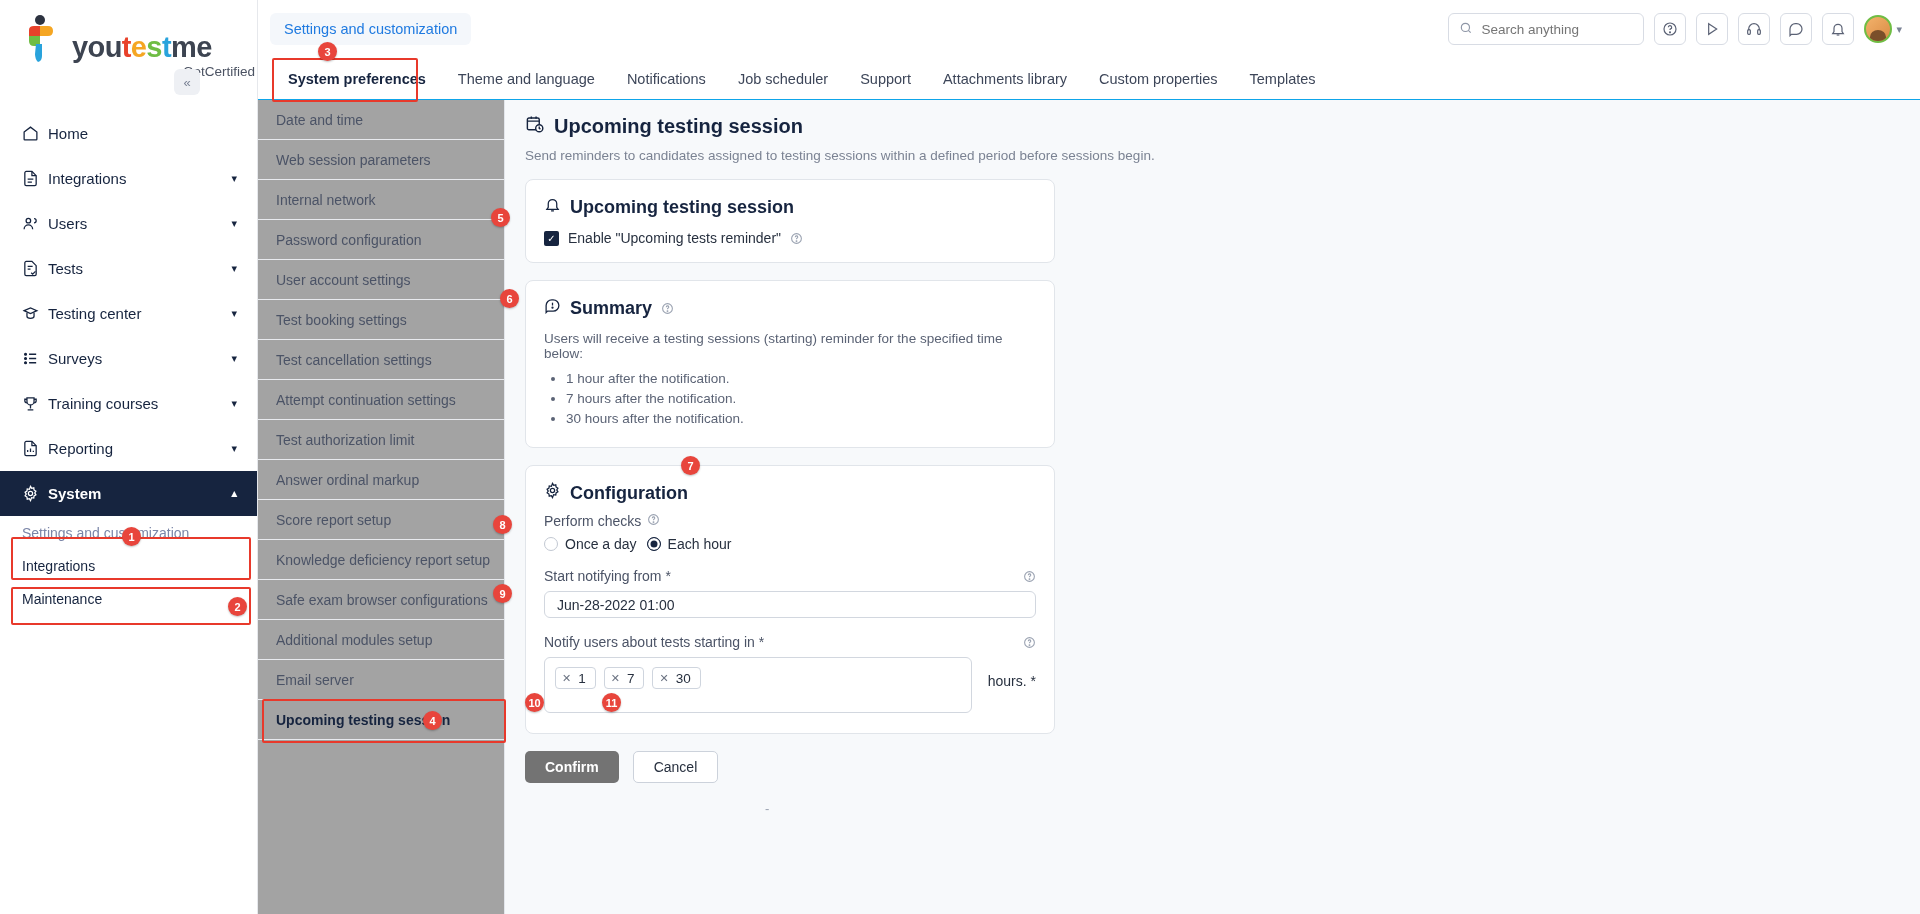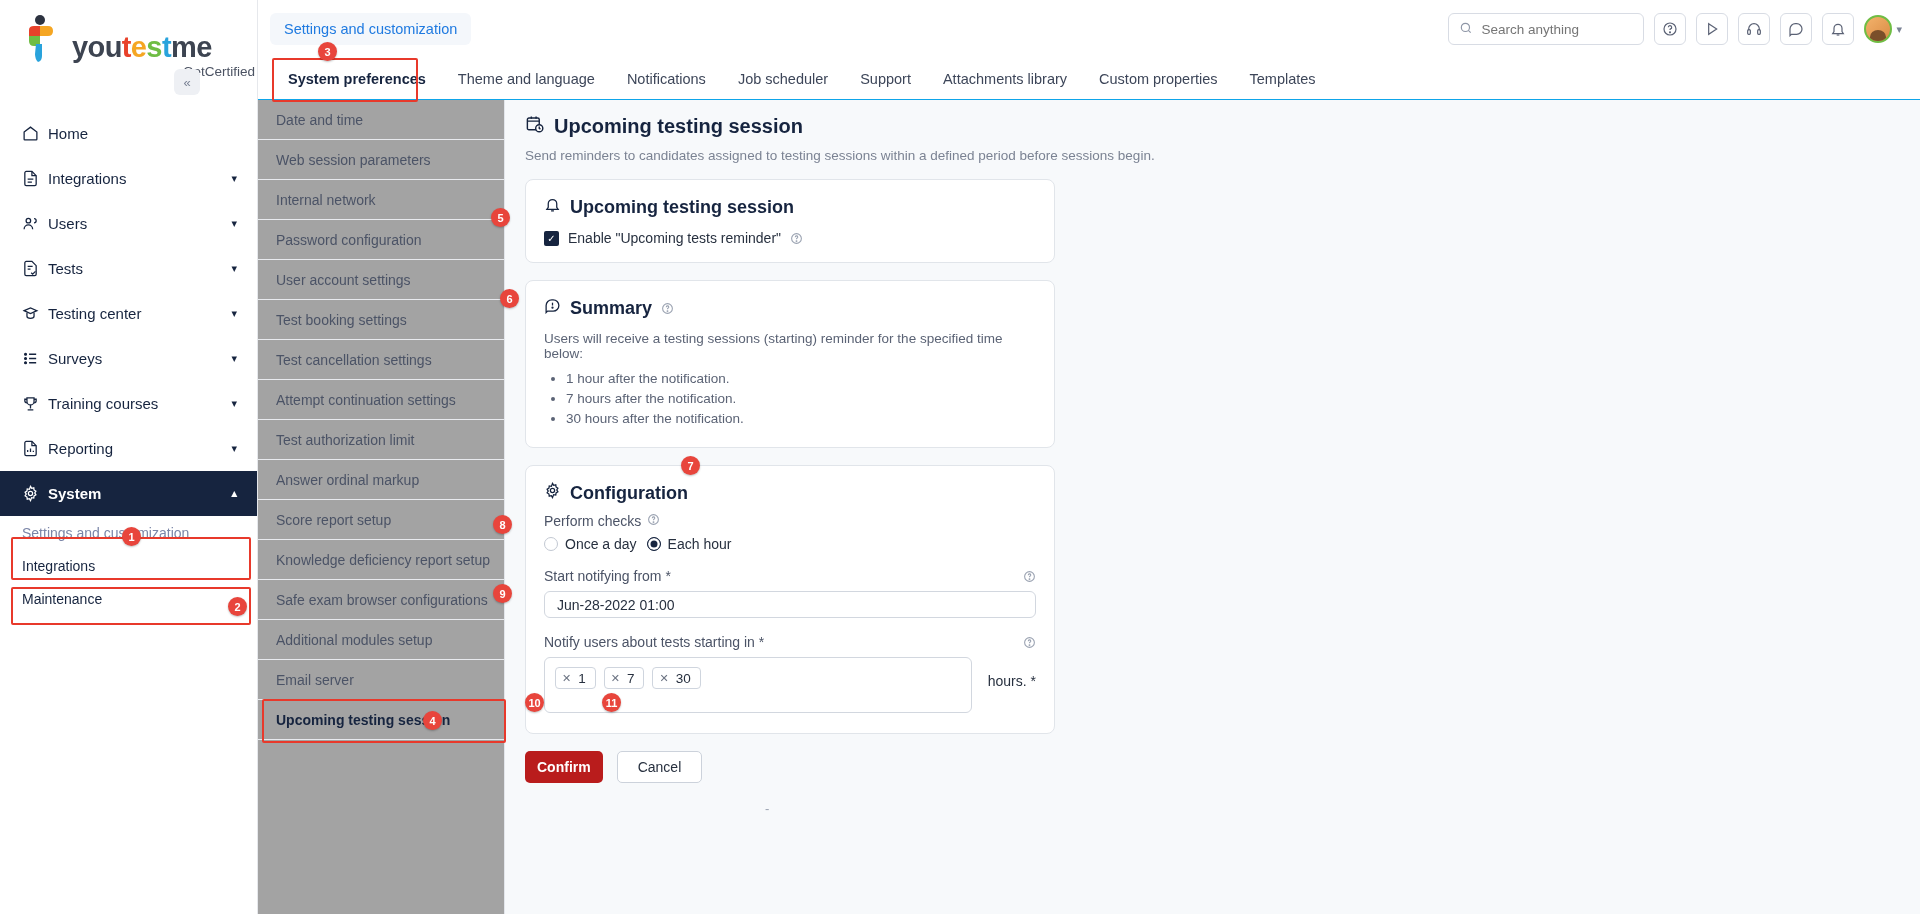--- a/index.html
+++ b/index.html
@@ -174,22 +174,22 @@
   .chip {
     display: flex; align-items: center; gap: 7px; height: 22px;
     border: 1px solid #cfd5de; border-radius: 4px; padding: 0 9px 0 6px;
     font-size: 13.5px; color: #27303f; background: #fff; cursor: pointer;
   }
   .chip .x { color: #6b7382; font-size: 11px; }
   .hours-lbl { font-size: 14px; color: #27303f; margin-left: 16px; margin-top: 16px; white-space: nowrap; }
 
   .btn-row { display: flex; align-items: center; gap: 14px; margin-top: 2px; }
   .btn-primary {
-    background: #b91c1c; color: #fff; border: none; border-radius: 5px;
-    height: 32px; padding: 0 12px; font-size: 14px; font-weight: 600; cursor: pointer;
+    background: #737373; color: #fff; border: none; border-radius: 5px;
+    height: 32px; padding: 0 20px; font-size: 14px; font-weight: 600; cursor: pointer;
     font-family: "Liberation Sans", sans-serif;
   }
   .btn-secondary {
     background: #fff; color: #27303f; border: 1px solid #ccd2db; border-radius: 5px;
     height: 32px; padding: 0 20px; font-size: 14px; cursor: pointer;
     font-family: "Liberation Sans", sans-serif;
   }
   .foot-dash { font-size: 13px; color: #9aa2b1; margin-top: 18px; margin-left: 240px; }
 </style>
 </head>

